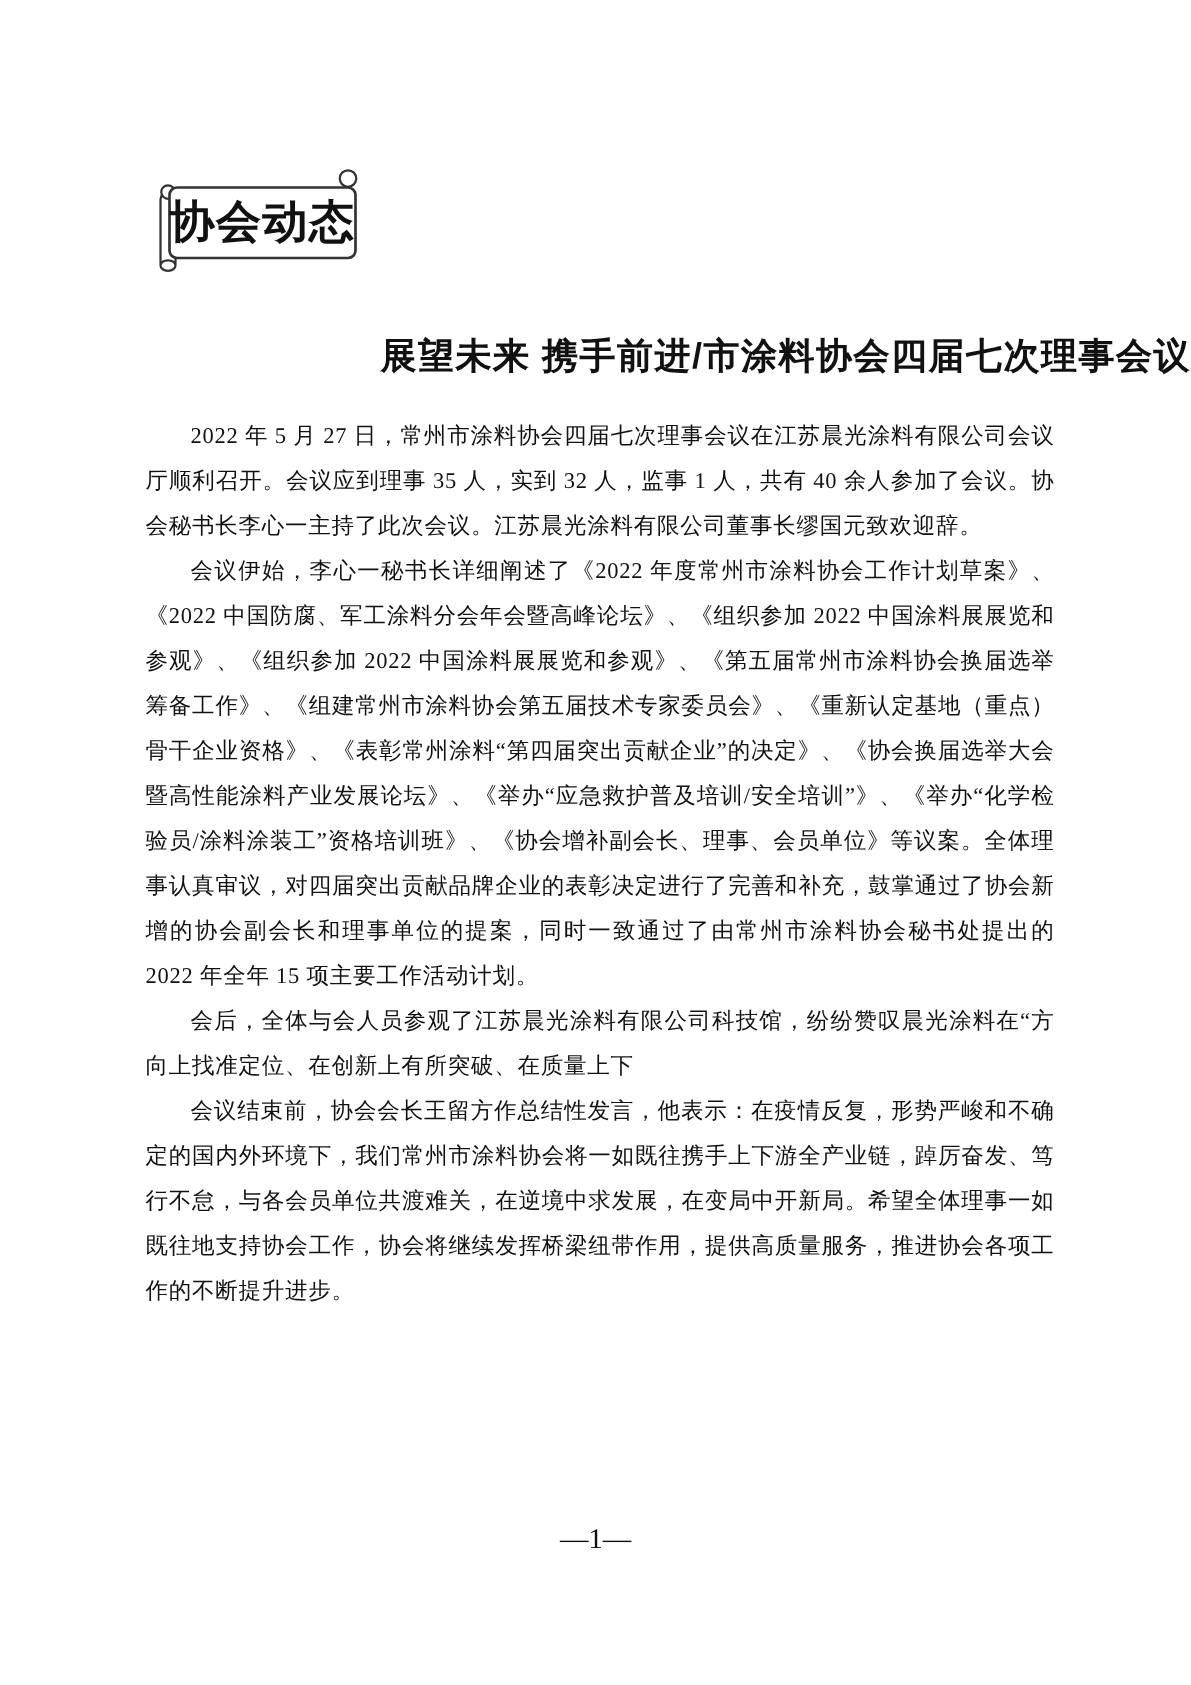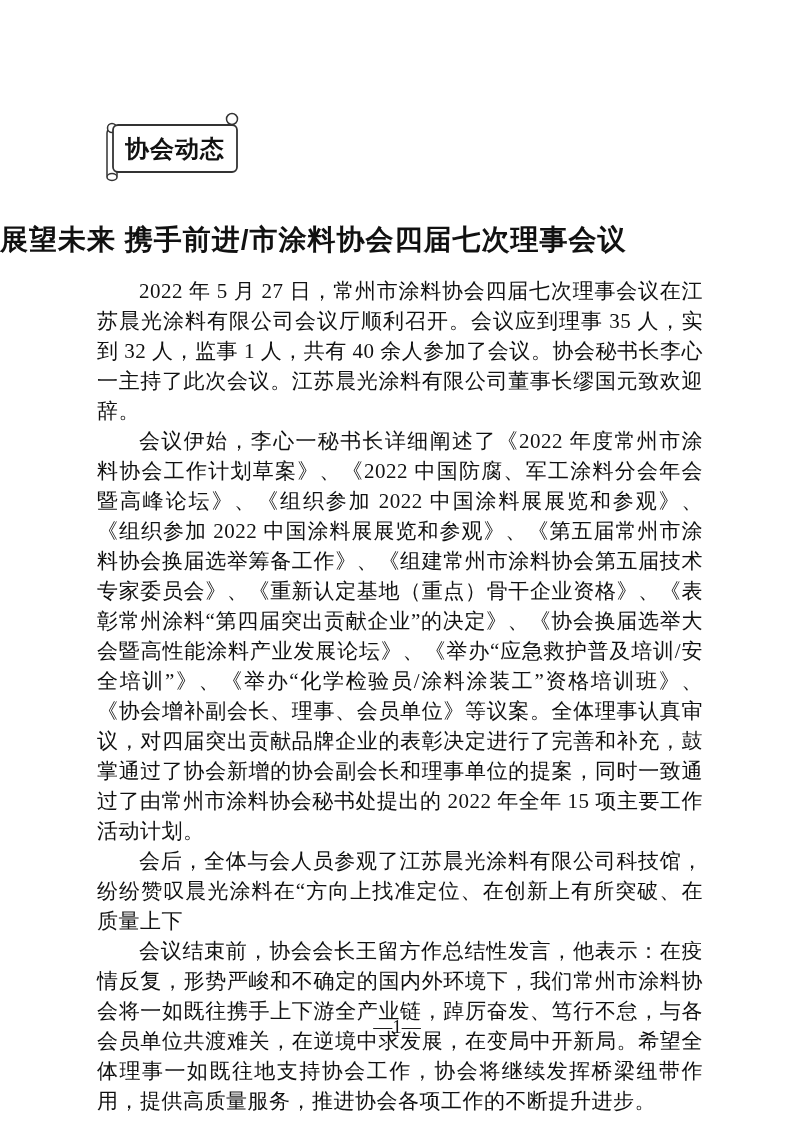--- a/index.html
+++ b/index.html
@@ -26,44 +26,44 @@
     position: absolute;
     left: 14px;
     top: 15px;
     width: 124px;
     height: 47px;
     display: flex;
     align-items: center;
     justify-content: center;
     font-family: "Liberation Sans", "DejaVu Sans", sans-serif;
     font-weight: bold;
-    font-size: 24px;
+    font-size: 30px;
     letter-spacing: 1px;
     color: #111;
   }
   
   .title {
     position: absolute;
     left: 0;
     right: 0;
     top: 221px;
-    text-align: left;
+    text-align: right;
     font-family: "Liberation Sans", "DejaVu Sans", sans-serif;
     font-weight: bold;
-    font-size: 28px;
+    font-size: 24px;
     letter-spacing: 1px;
     color: #111;
   }
   
   .body-text {
     position: absolute;
     left: 97px;
     top: 276px;
     width: 606px;
-    font-size: 21px;
+    font-size: 15px;
     line-height: 30px;
     letter-spacing: 0.5px;
     color: #111;
   }
   .body-text p {
     text-indent: 2em;
     text-align: justify;
     text-align-last: left;
   }
   

